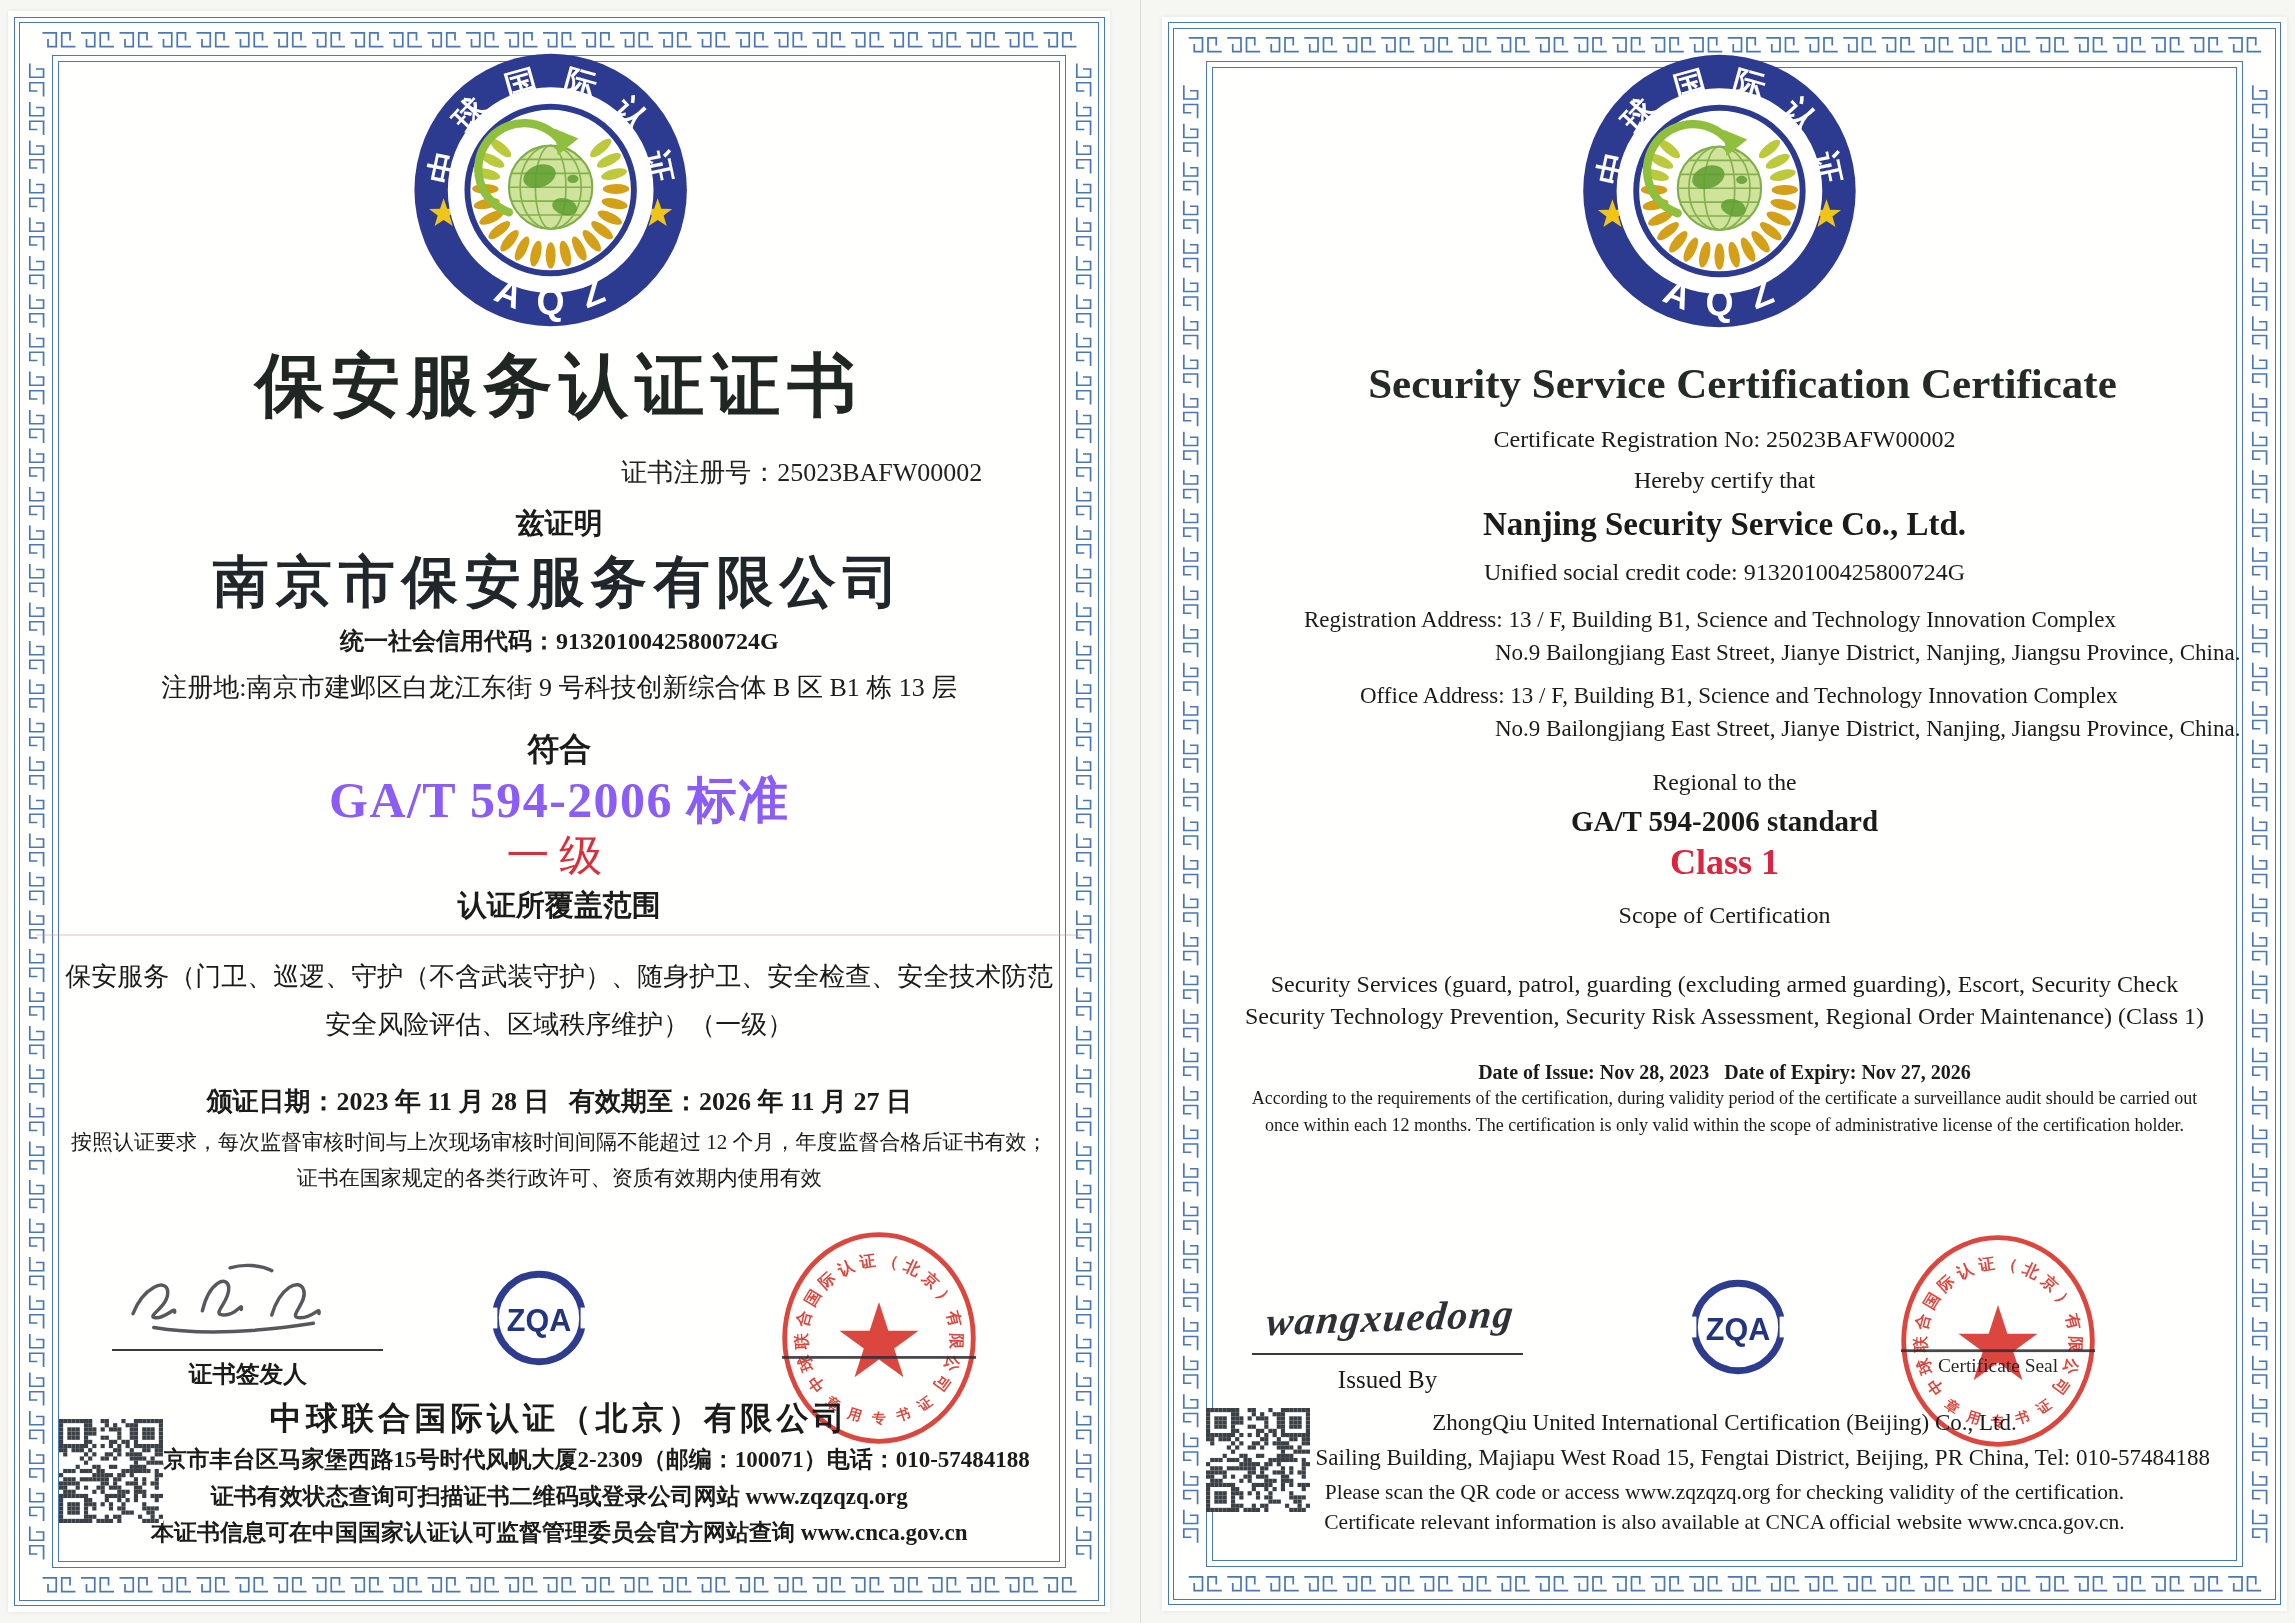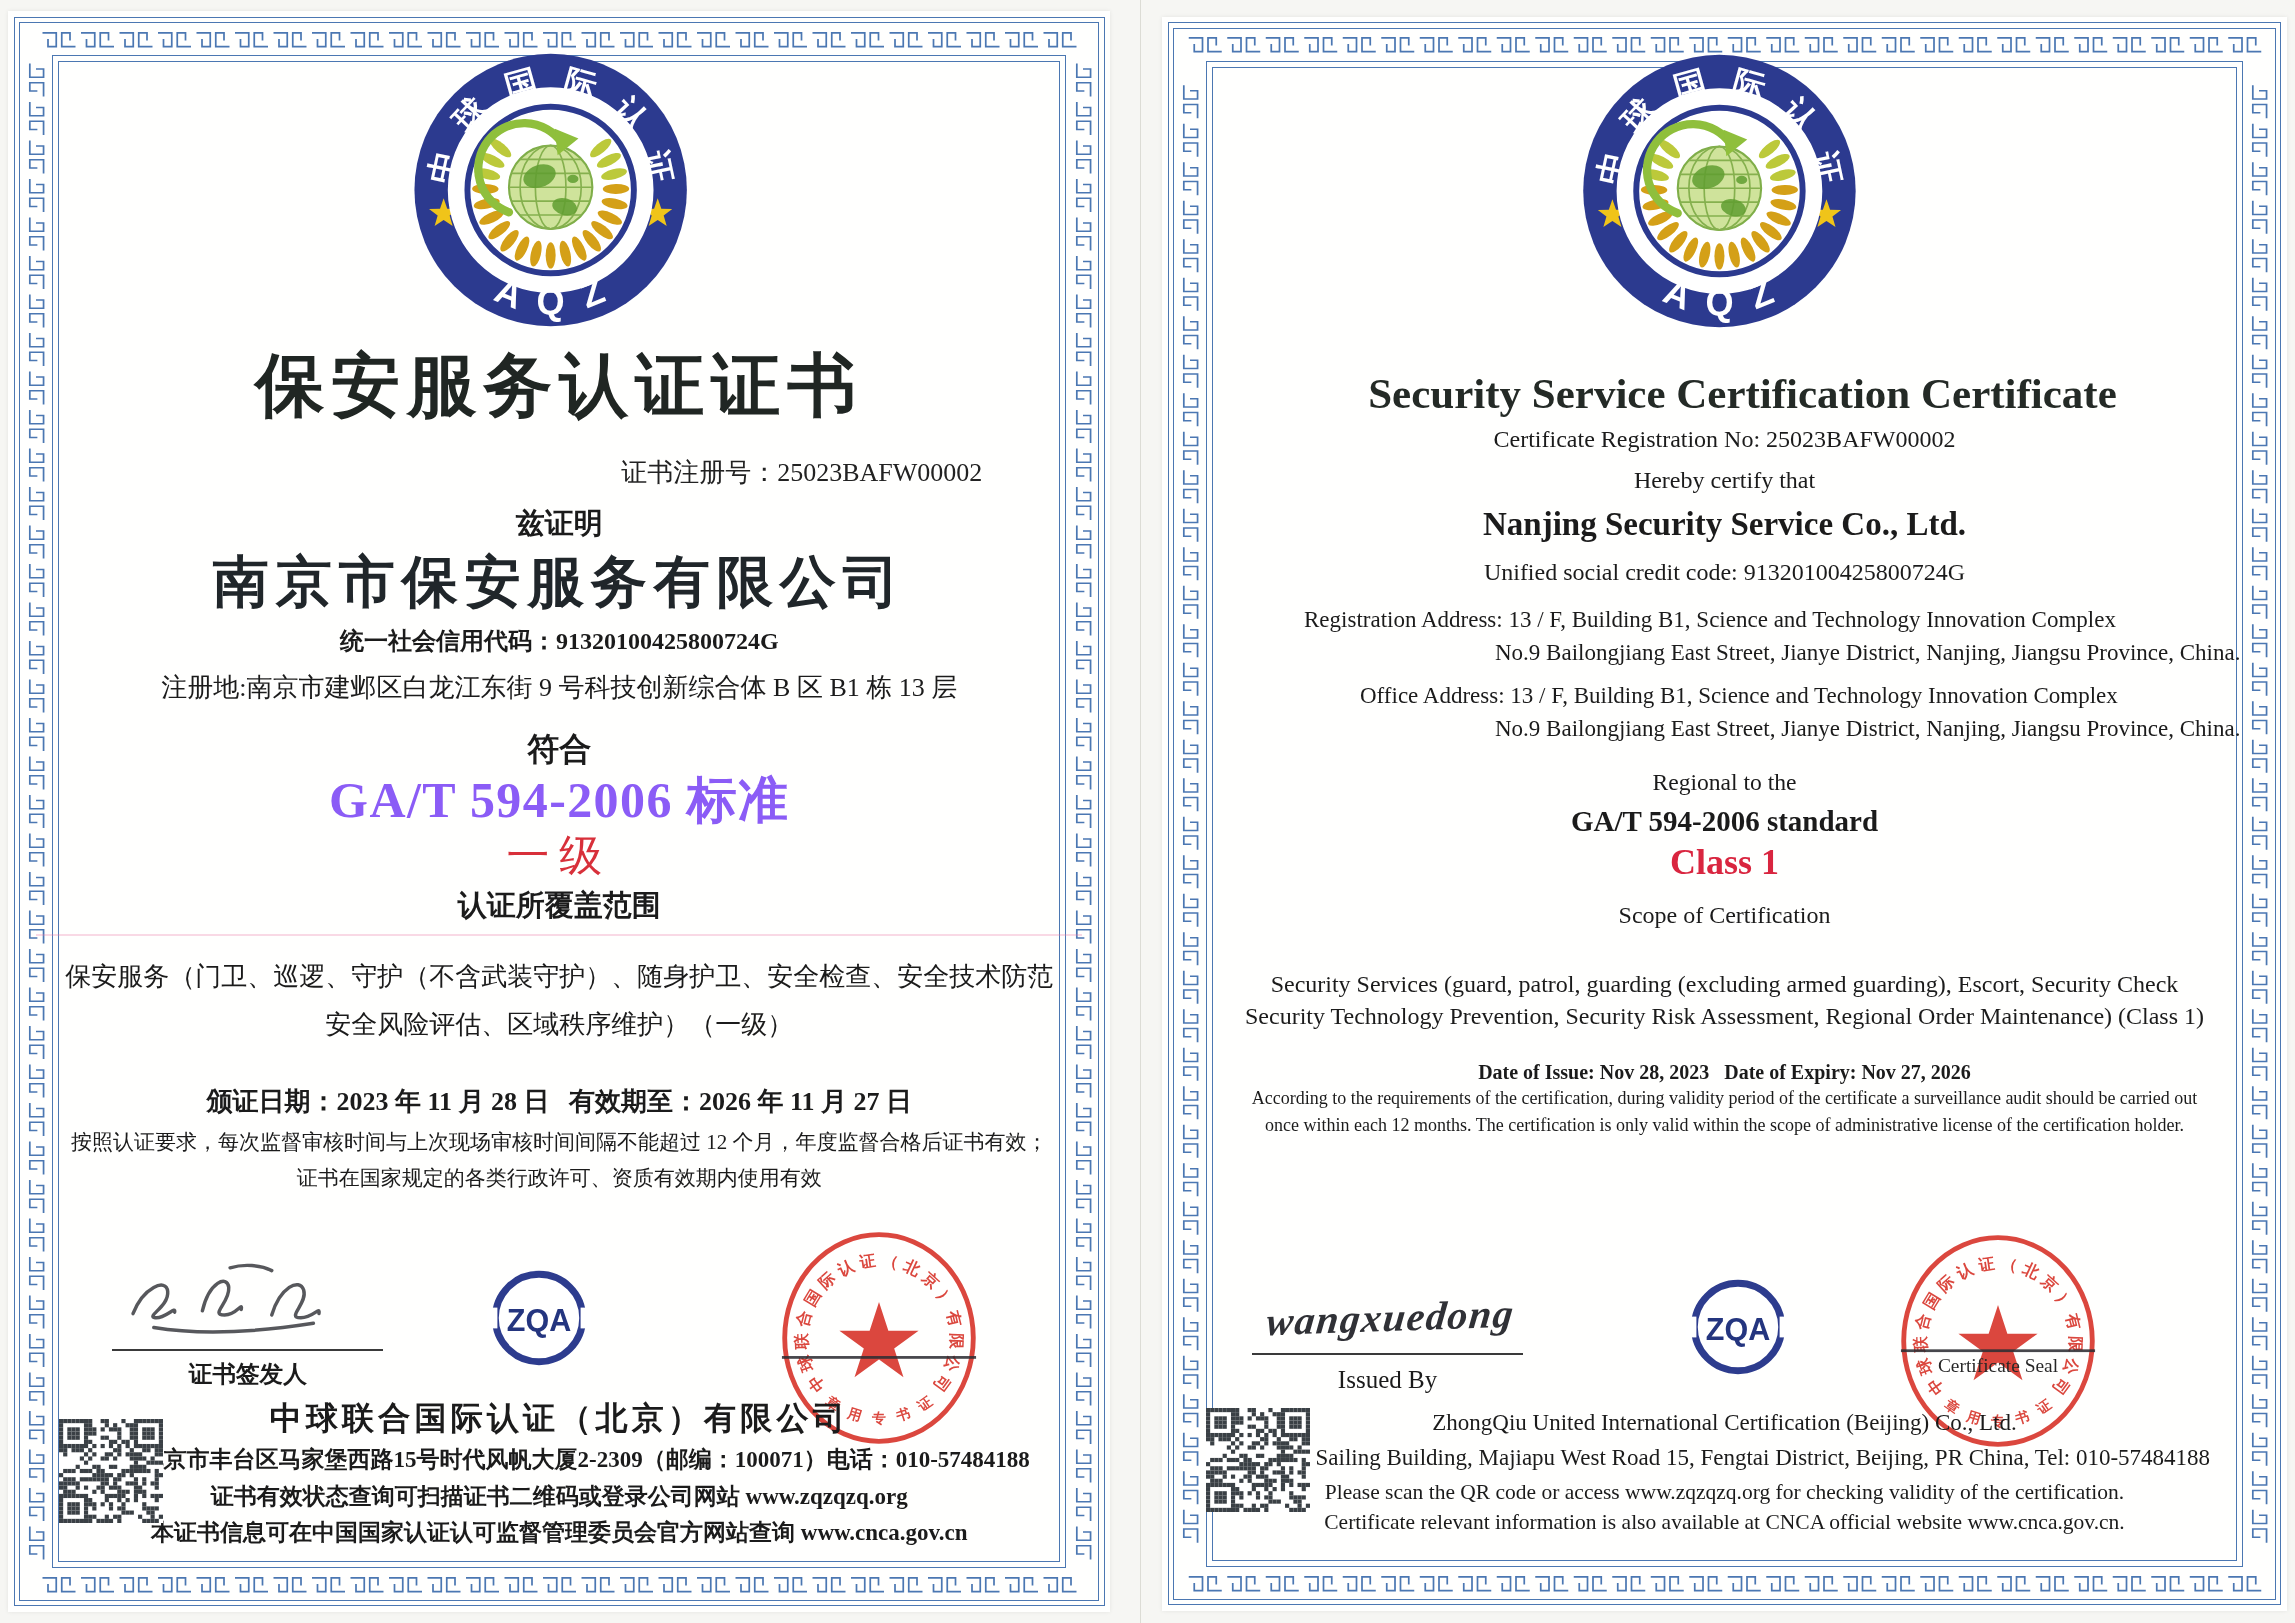--- a/index.html
+++ b/index.html
@@ -573,21 +573,21 @@
           <line x1="77.6" y1="78" x2="122.4" y2="78" stroke="#85b04e" stroke-width="1.2"></line>
           <line x1="77.6" y1="118" x2="122.4" y2="118" stroke="#85b04e" stroke-width="1.2"></line>
           <line x1="70" y1="98" x2="130" y2="98" stroke="#85b04e" stroke-width="1.2"></line>
           <ellipse cx="0" cy="0" rx="12" ry="8" fill="#5f9d30" opacity="0.85" transform="translate(92,90) rotate(-20)"></ellipse>
           <ellipse cx="0" cy="0" rx="9" ry="6" fill="#5f9d30" opacity="0.85" transform="translate(110,112) rotate(15)"></ellipse>
           <ellipse cx="116" cy="92" rx="4" ry="3" fill="#5f9d30" opacity="0.85"></ellipse>
           <path d="M70,116 A33,33 0 1 1 108,66" fill="none" stroke="#8fbf3c" stroke-width="6" stroke-linecap="round"></path>
           <polygon points="103,56 120,63 105,75" fill="#8fbf3c"></polygon>
         </svg></div>
 
-    <div class="abs en t-title-en" style="top:350px;padding-left:36px;">Security Service Certification Certificate</div>
+    <div class="abs en t-title-en" style="top:340px;padding-left:36px;">Security Service Certification Certificate</div>
     <div class="abs en t-reg-en" style="top:407px;">Certificate Registration No: 25023BAFW00002</div>
     <div class="abs en t-certify-en" style="top:448px;">Hereby certify that</div>
     <div class="abs en t-company-en" style="top:487px;">Nanjing Security Service Co., Ltd.</div>
     <div class="abs en t-credit-en" style="top:540px;">Unified social credit code: 91320100425800724G</div>
 
     <div class="abs en t-addr-en" style="top:589px;left:142px;right:42px;">Registration Address: 13 / F, Building B1, Science and Technology Innovation Complex</div>
     <div class="abs en t-addr-en" style="top:622px;left:333px;right:42px;">No.9 Bailongjiang East Street, Jianye District, Nanjing, Jiangsu Province, China.</div>
     <div class="abs en t-addr-en" style="top:665px;left:198px;right:42px;">Office Address: 13 / F, Building B1, Science and Technology Innovation Complex</div>
     <div class="abs en t-addr-en" style="top:698px;left:333px;right:42px;">No.9 Bailongjiang East Street, Jianye District, Nanjing, Jiangsu Province, China.</div>
 

